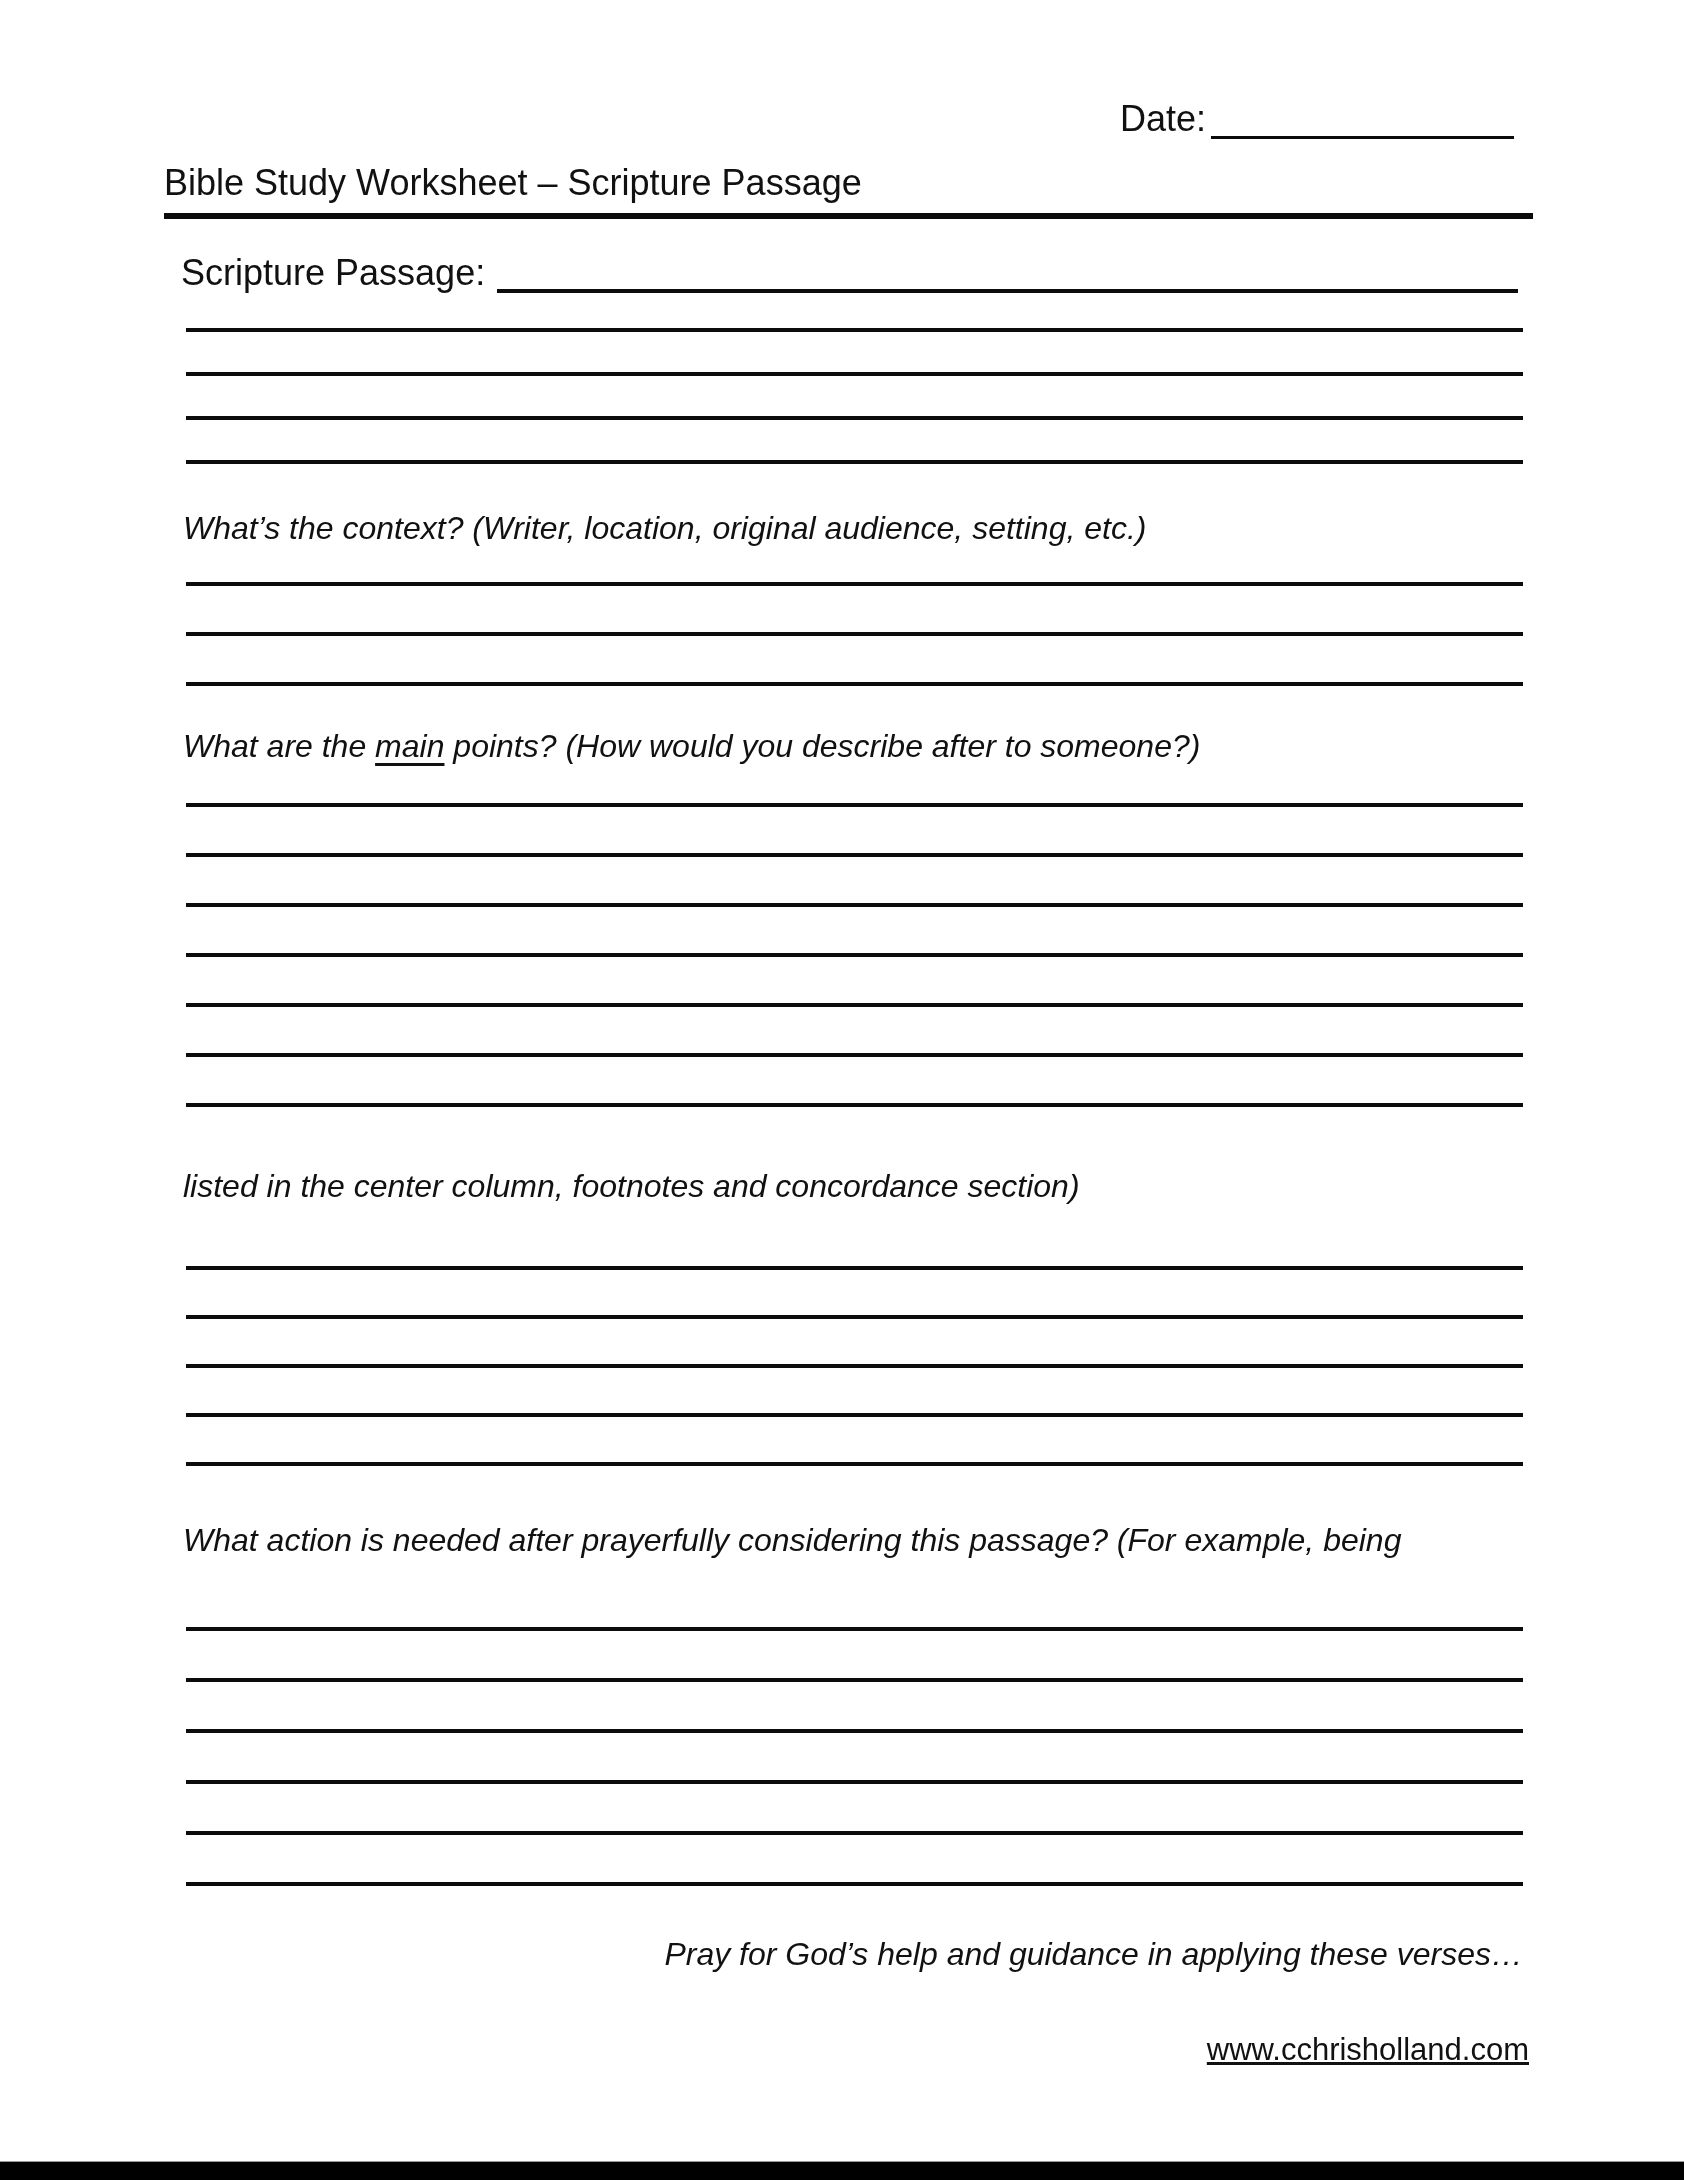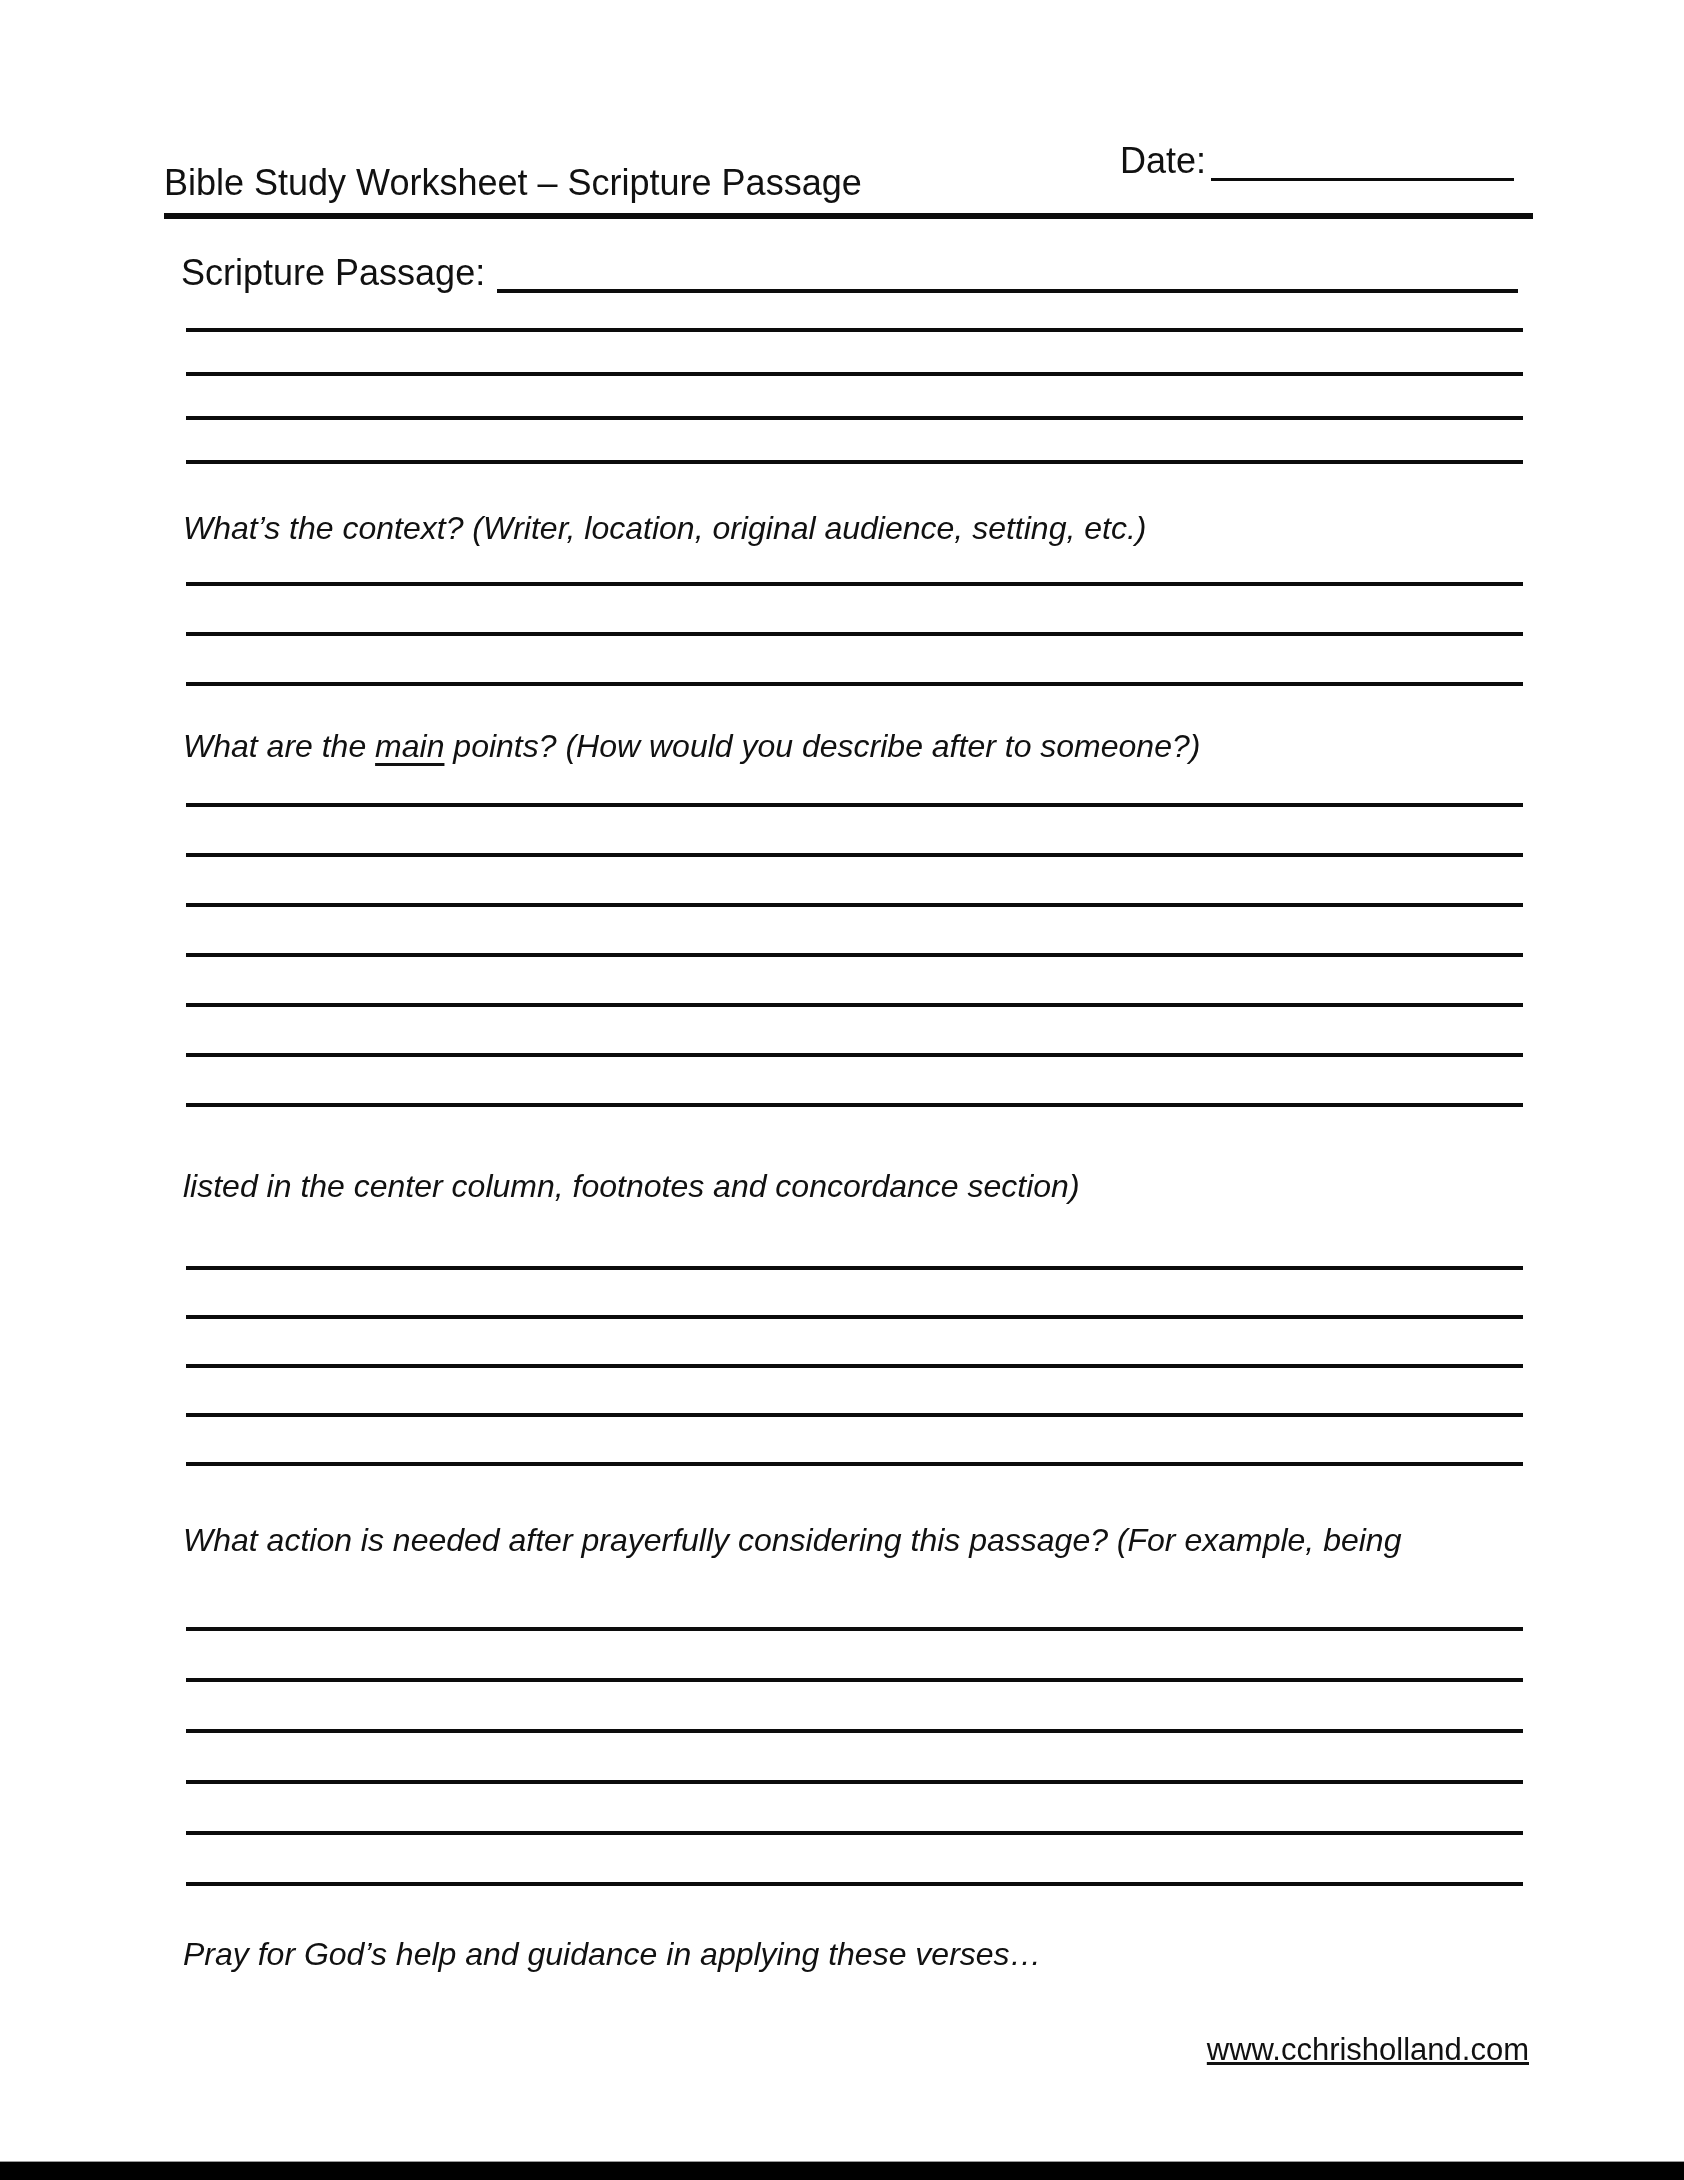--- a/index.html
+++ b/index.html
@@ -16,21 +16,21 @@
     font-family:"Liberation Sans", sans-serif;
     color:var(--ink);
     position:relative;
     overflow:hidden;
   }
   .page{position:absolute;inset:0;}
 
   
   .date-row{
     position:absolute;top:92px;left:1120px;
-    font-size:36px;line-height:41px;white-space:nowrap;margin-top:42px;
+    font-size:36px;line-height:41px;white-space:nowrap;
   }
   .date-blank{
     display:inline-block;width:303px;height:47px;
     border-bottom:3.4px solid var(--line);
     margin-left:5.1px;vertical-align:bottom;
   }
 
   
   .title{
     position:absolute;top:162px;left:164px;right:152px;
@@ -75,21 +75,21 @@
   .lines-main-points{top:757px;}
   .lines-main-points .wline{height:50px;}
   .lines-related-verses{top:1221px;}
   .lines-related-verses .wline{height:49px;}
   .lines-action{top:1580px;}
   .lines-action .wline{height:51px;}
 
   
   .prayer{
     position:absolute;top:1935px;left:183px;right:162px;
-    text-align:left;font-size:32px;line-height:39px;font-style:italic;
+    text-align:right;font-size:32px;line-height:39px;font-style:italic;
   }
   .website{
     position:absolute;top:2032px;right:156px;
     font-size:31px;line-height:36px;text-decoration:underline;
   }
   .bottom-bar{
     position:absolute;left:0;right:0;bottom:0;height:19.6px;
     background:var(--bar);
     border-top:1.7px solid #9a9a9a;
   }

